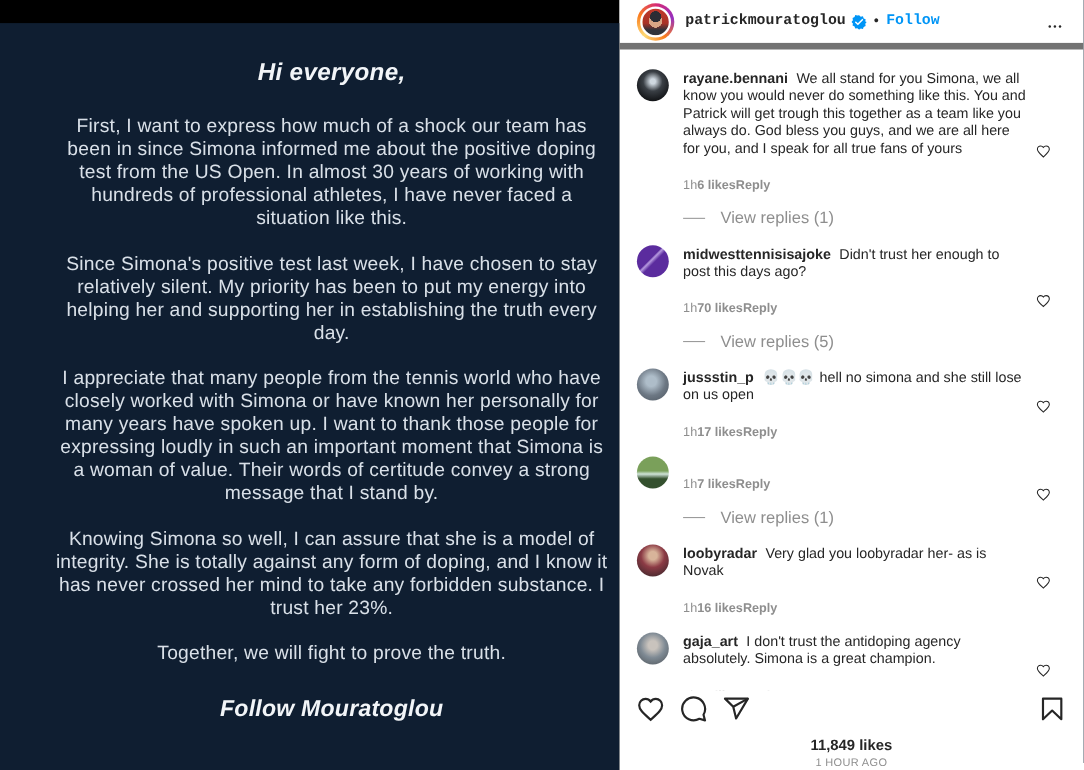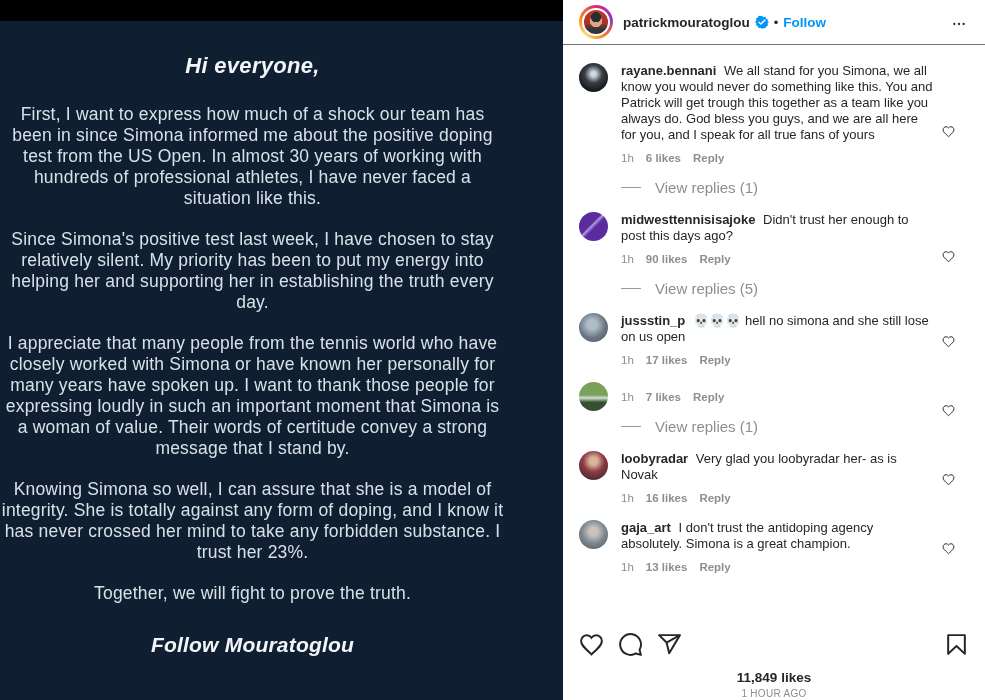--- a/index.html
+++ b/index.html
@@ -14,21 +14,21 @@
   
   .post-media {
     width: 563px; height: 700px;
     background: #000;
     position: relative;
     flex: none;
   }
   .media-canvas {
     position: absolute; left: 0; right: 0; top: 21px; bottom: 0;
     background: #0f1e31;
-    display: flex; justify-content: flex-start;
+    display: flex; justify-content: center; padding-left: 40px;
   }
   .statement {
     width: 505px;
     padding-top: 34px;
     text-align: center;
     color: #d9e0e8;
     font-size: 17.5px;
     line-height: 21px;
     letter-spacing: 0.2px;
   }
@@ -50,22 +50,23 @@
     font-weight: bold;
   }
 
   
   .panel { width: 422px; height: 700px; display: flex; flex-direction: column; background: #fff; }
 
   .panel-header {
     height: 45px; flex: none;
     display: flex; align-items: center;
     padding: 0 16px;
-    border-bottom: 1px solid #737373;
+    border-bottom: 6px solid #737373;
     position: relative;
+    font-family: Liberation Mono, monospace;
   }
   .avatar-ring {
     width: 34px; height: 34px; border-radius: 50%;
     background: conic-gradient(from 220deg, #feda75, #fa7e1e, #d62976, #962fbf, #fa7e1e, #feda75);
     display: flex; align-items: center; justify-content: center;
     flex: none;
   }
   .avatar-photo {
     width: 28px; height: 28px; border-radius: 50%;
     border: 2px solid #fff;
@@ -85,23 +86,23 @@
   .comments { flex: 1; overflow: hidden; padding: 18px 30px 0 16px; }
   .comment { display: flex; margin-bottom: 16px; }
   .comment-avatar {
     width: 29px; height: 29px; border-radius: 50%; flex: none;
     background: #ccc;
   }
   .comment-main { flex: 1; margin-left: 13px; min-width: 0; }
   .comment-textline { font-size: 13px; line-height: 16px; color: #262626; }
   .comment-username { font-weight: bold; margin-right: 4px; }
   .comment-meta {
-    margin-top: 9px;
+    margin-top: 20px;
     font-size: 11.5px; color: #8e8e8e;
-    display: flex; gap: 12px; align-items: center;
+    display: flex; align-items: center;
   }
   .comment-meta .meta-btn { background: none; border: none; color: #8e8e8e; font-size: 11.5px; font-family: inherit; cursor: pointer; padding: 0; font-weight: bold; }
   .comment-meta .meta-time { font-weight: normal; }
   .view-replies-row { margin-top: 15px; display: flex; align-items: center; }
   .view-replies-line { width: 20px; height: 1px; background: #9b9b9b; margin-right: 14px; }
   .view-replies-btn { background: none; border: none; color: #8e8e8e; font-size: 15px; font-family: Liberation Sans, sans-serif; cursor: pointer; padding: 0; }
   .comment-like { flex: none; margin-left: 8px; margin-top: 4px; background: none; border: none; cursor: pointer; padding: 0; }
 
   
   .panel-footer { flex: none; padding: 4px 16px 1px 16px; text-align: center; }
@@ -181,21 +182,21 @@
     </div>
 
     <div class="comment">
       <div class="comment-avatar" style="background: linear-gradient(135deg, rgb(91, 44, 158) 0px, rgb(91, 44, 158) 42%, rgb(183, 155, 224) 46%, rgb(91, 44, 158) 54%);"></div>
       <div class="comment-main">
         <div class="comment-textline">
           <span class="comment-username">midwesttennisisajoke</span><span> Didn't trust her enough to post this days ago?</span>
         </div>
         <div class="comment-meta">
           <span class="meta-time">1h</span>
-          <button class="meta-btn">90 likes</button>
+          <button class="meta-btn">70 likes</button>
           <button class="meta-btn">Reply</button>
         </div>
         <div class="view-replies-row">
           <span class="view-replies-line"></span>
           <button class="view-replies-btn">View replies (5)</button>
         </div>
       </div>
       <button class="comment-like">
         <svg class="icon" width="13" height="13" viewBox="0 0 24 24">
           <path fill="none" stroke="#262626" stroke-width="1.8" d="M16.5 3.2c-1.8 0-3.5.9-4.5 2.3-1-1.4-2.7-2.3-4.5-2.3C4.5 3.2 2 5.7 2 8.7c0 3.7 3.3 6.7 8.4 11.3l1.6 1.5 1.6-1.5c5.1-4.6 8.4-7.6 8.4-11.3 0-3-2.5-5.5-5.5-5.5z"></path>

